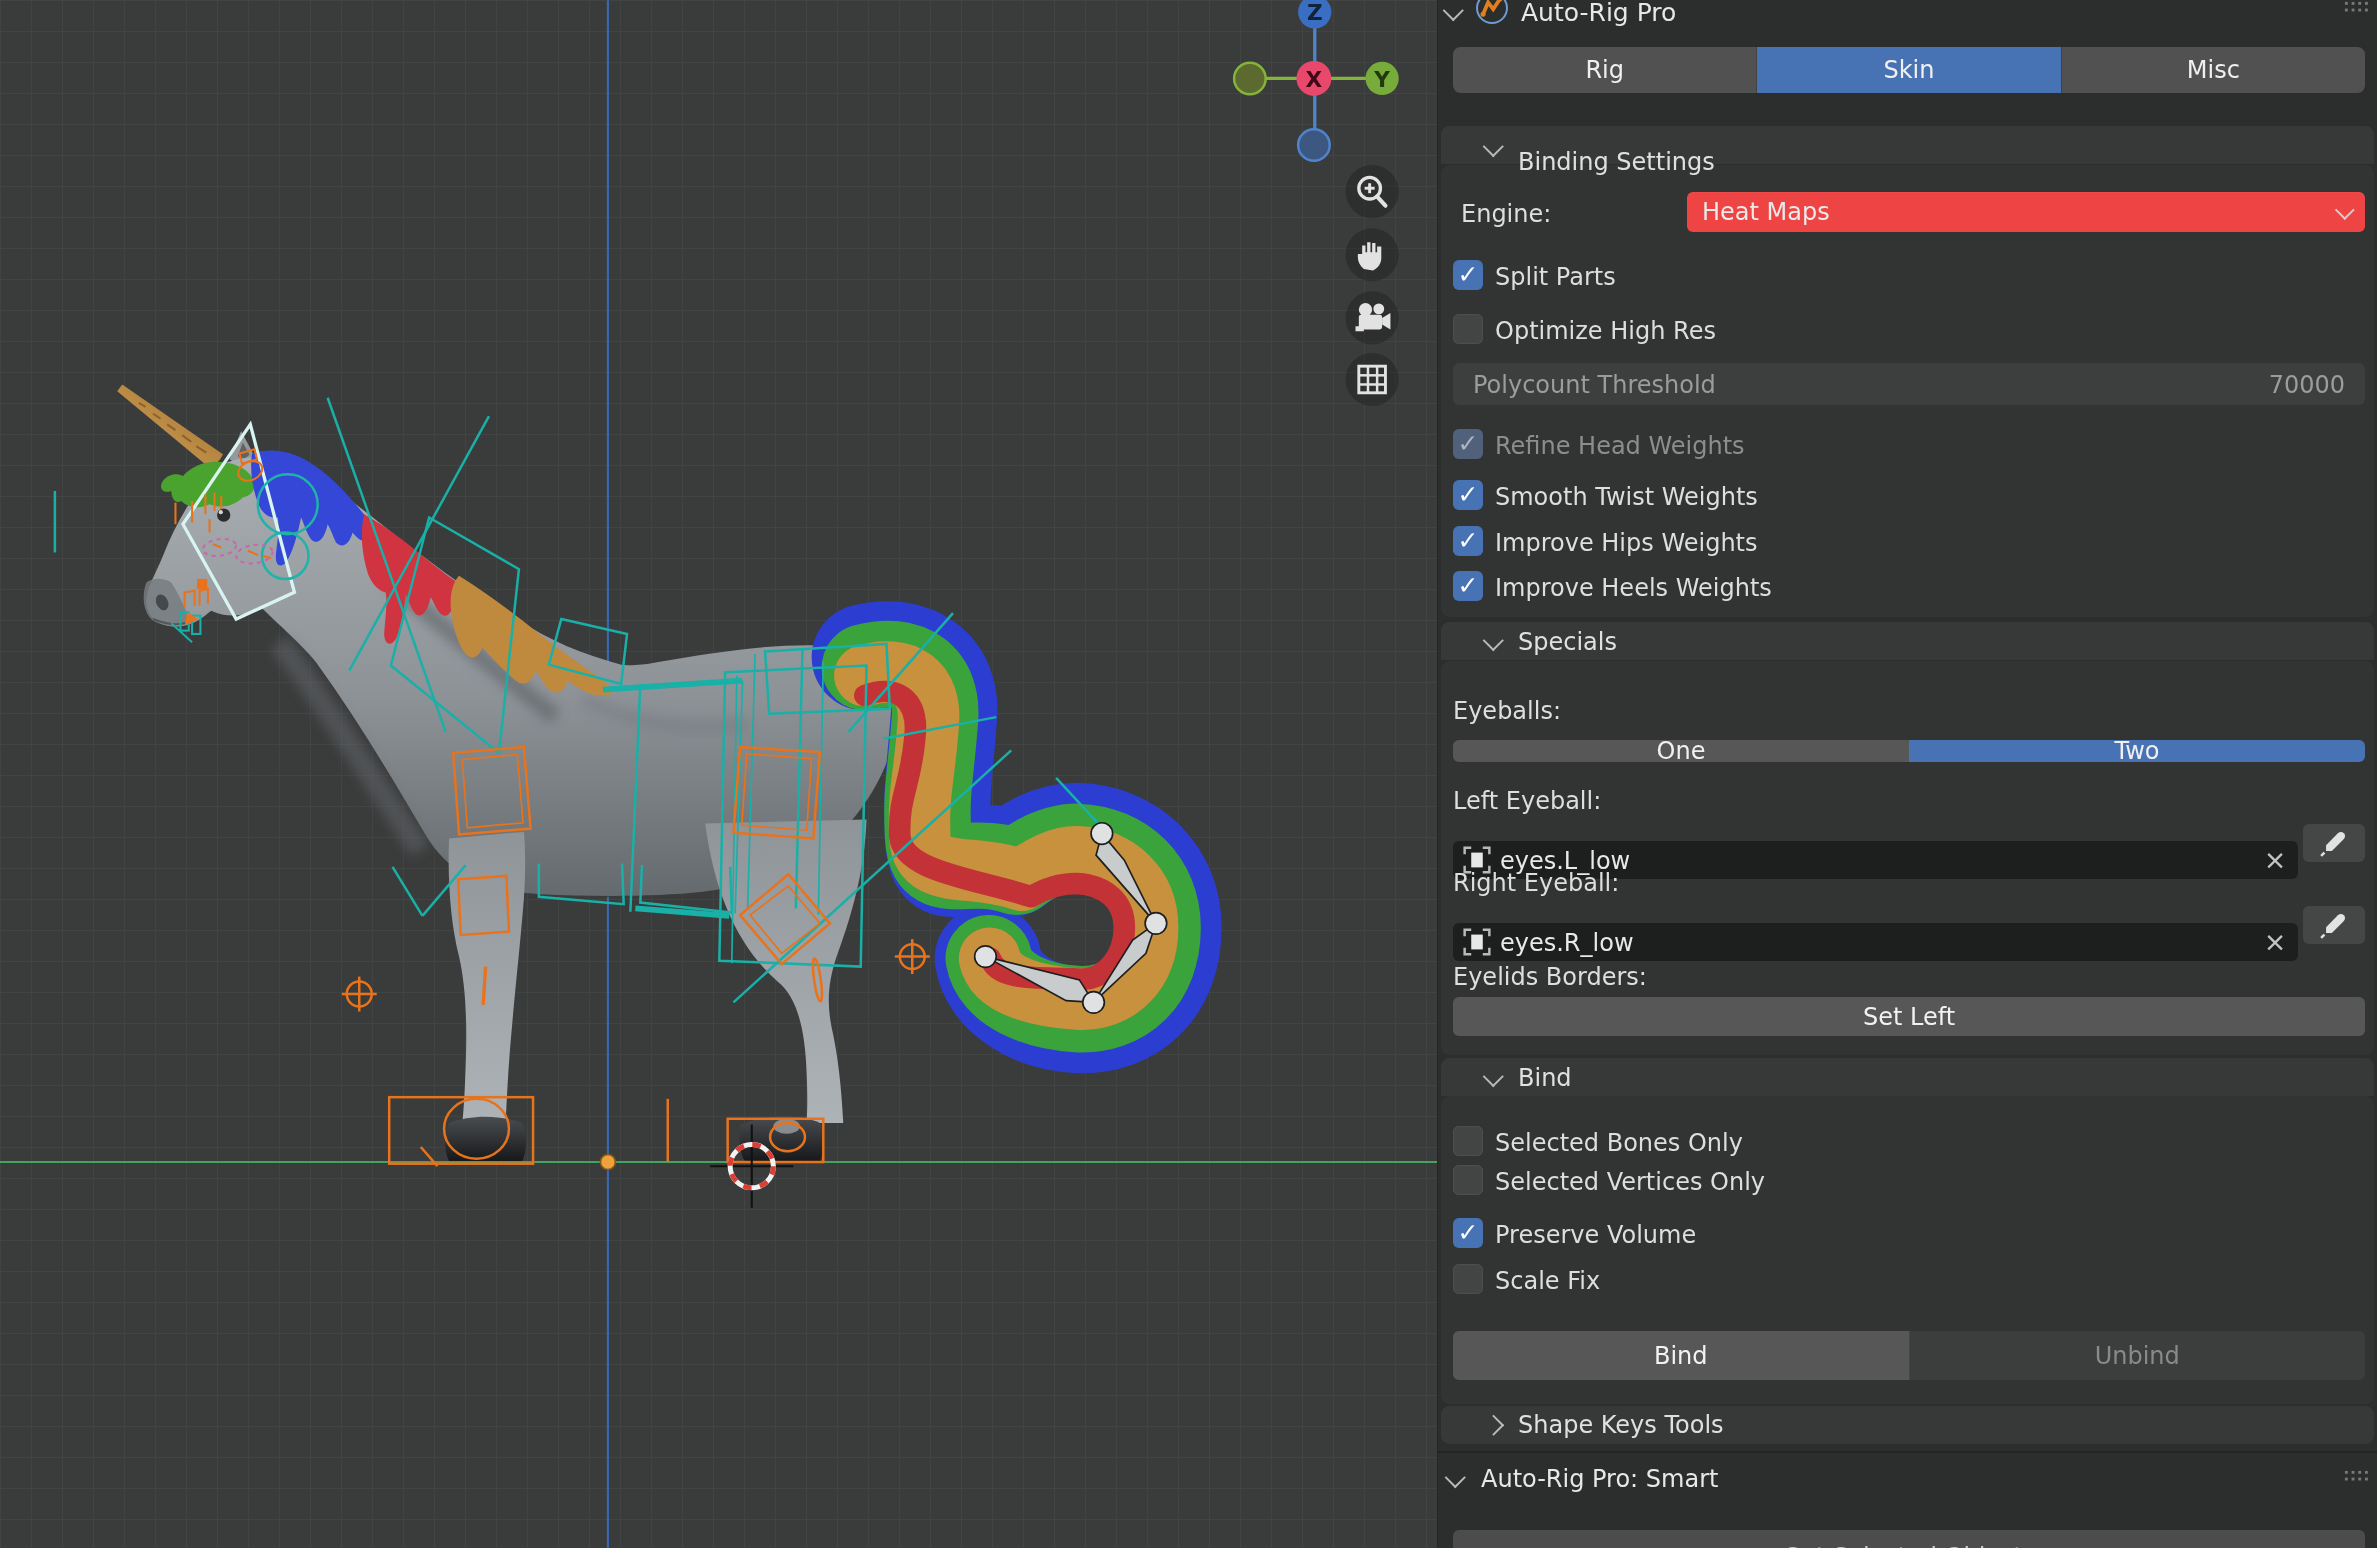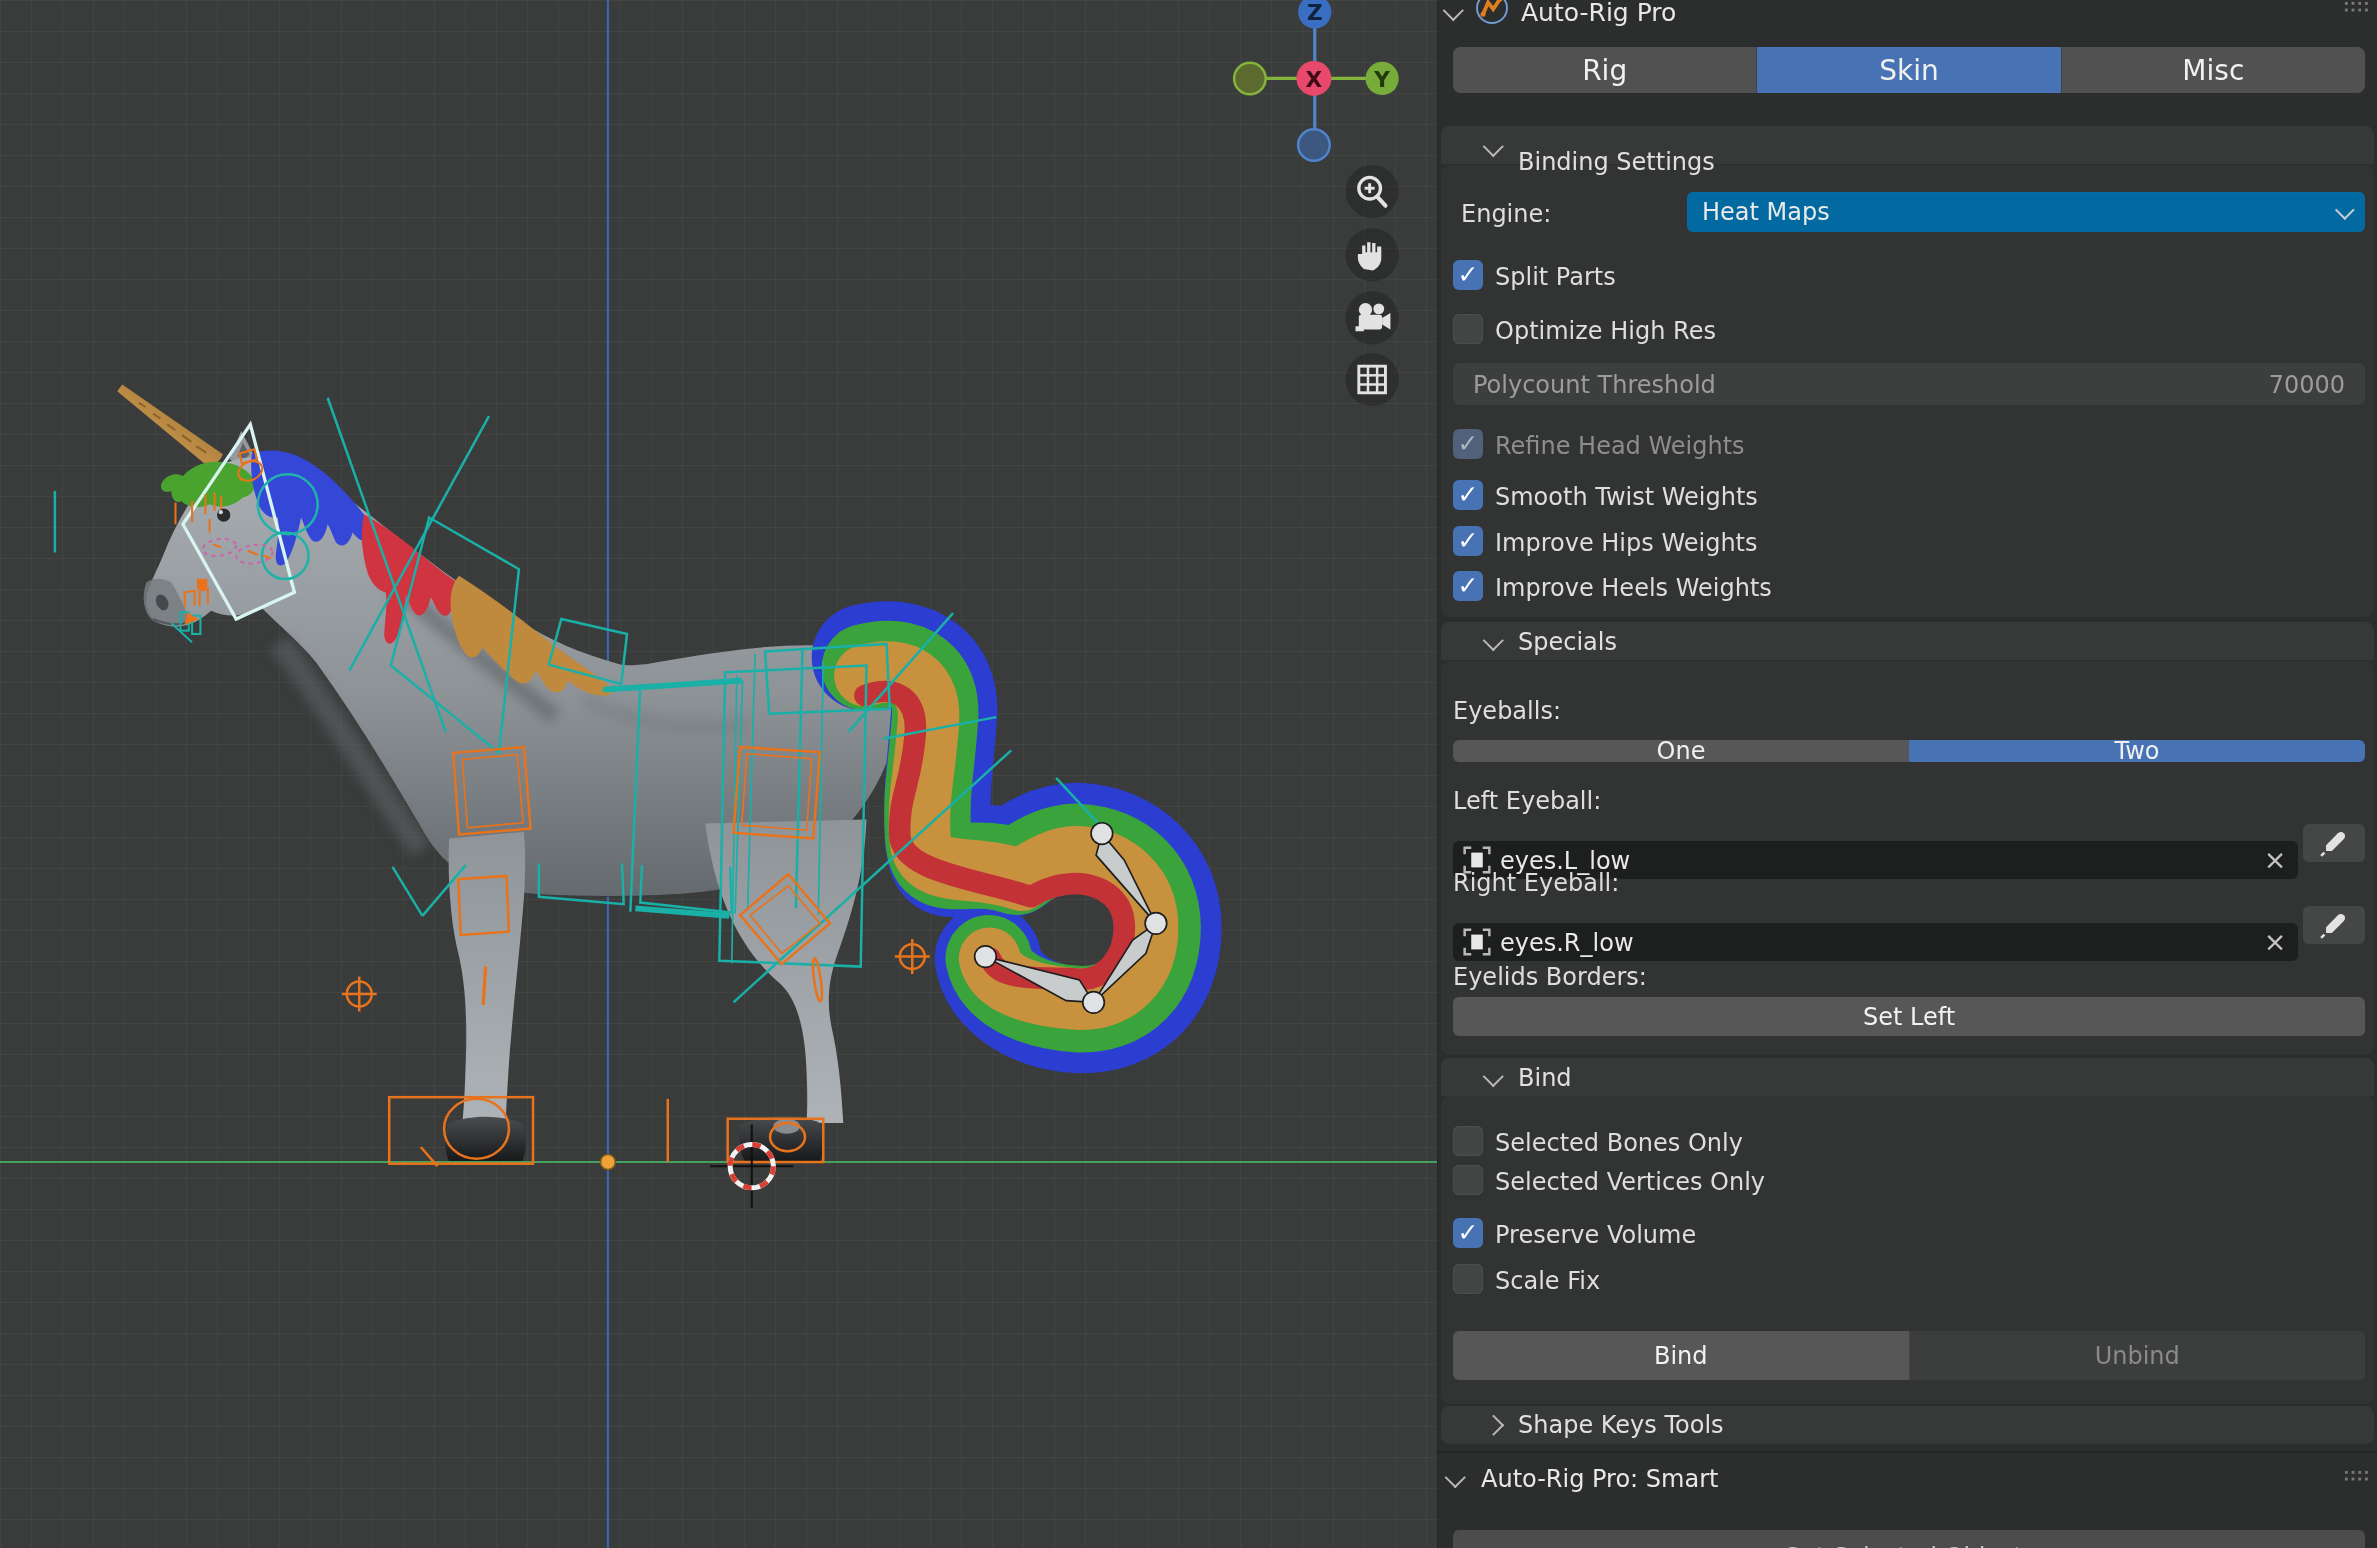--- a/index.html
+++ b/index.html
@@ -15,24 +15,24 @@
   .subpanel{position:absolute;left:3.3px;width:933px;background:#323333;border-radius:8.3px;}
   .subhead{position:absolute;left:3.3px;width:933px;height:38px;background:#373838;border-radius:8.3px 8.3px 0 0;}
   .row{position:absolute;left:0;width:940px;height:33px;}
   .lbl{font-size:24px;color:#dedede;white-space:nowrap;}
   .dim .lbl,.lbl.dim{color:#8d8d8d;}
   .sectitle{position:absolute;font-size:24px;color:#e0e0e0;white-space:nowrap;}
   .chev{display:inline-block;width:12.5px;height:12.5px;border-right:2.9px solid #b9b9b9;border-bottom:2.9px solid #b9b9b9;}
   .chev.down{transform:rotate(45deg);}
   .chev.right{transform:rotate(-45deg);}
   .tabbar{position:absolute;left:15px;top:47px;width:912px;height:46px;border-radius:7.5px;overflow:hidden;display:flex;}
-  .tab{flex:1;background:#515151;color:#f0f0f0;font-size:28px;display:flex;align-items:center;justify-content:center;border-right:1.2px solid #434343;cursor:default;}
+  .tab{flex:1;background:#515151;color:#f0f0f0;font-size:24px;display:flex;align-items:center;justify-content:center;border-right:1.2px solid #434343;cursor:default;}
   .tab:last-child{border-right:none;}
   .tab.on{background:#4772b3;}
-  .select{position:absolute;background:#0369a1;border-radius:5.8px;color:#eaeaea;font-size:24px;display:flex;align-items:center;padding:0 15px;box-shadow:0 0.8px 0 rgba(255,255,255,.04) inset;}
+  .select{position:absolute;background:#ef4444;border-radius:5.8px;color:#eaeaea;font-size:24px;display:flex;align-items:center;padding:0 15px;box-shadow:0 0.8px 0 rgba(255,255,255,.04) inset;}
   .select .sel-chev{position:absolute;right:13.3px;top:50%;margin-top:-9.2px;width:11.6px;height:11.6px;border-right:2.9px solid #cfcfcf;border-bottom:2.9px solid #cfcfcf;transform:rotate(45deg);}
   .cb{position:absolute;left:15px;width:30px;height:30px;border-radius:5.8px;background:#434444;box-shadow:0 0 0 1.2px #4c4d4d inset;}
   .cb.on{background:#4772b3;box-shadow:none;}
   .cb.on::after{content:"✓";position:absolute;left:0;top:0;width:30px;height:30px;color:#fff;font-size:25px;font-weight:bold;line-height:30px;text-align:center;}
   .cb.on.dim{background:#51617b;}
   .cb.on.dim::after{color:#aeb4bc;}
   .cb ~ .lbl{position:absolute;left:57px;top:2.5px;}
   .slider{position:absolute;left:15px;width:912px;height:42px;background:#3d3e3e;border-radius:5.8px;color:#9c9c9c;font-size:24px;}
   .slider .s-lab{position:absolute;left:20px;top:7.5px;}
   .slider .s-val{position:absolute;right:20px;top:7.5px;}

